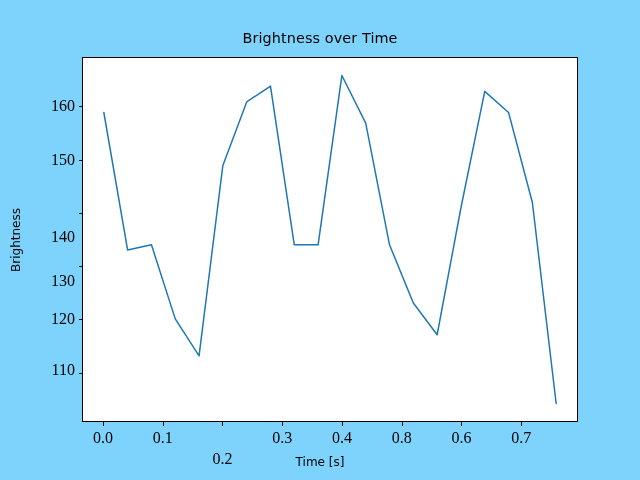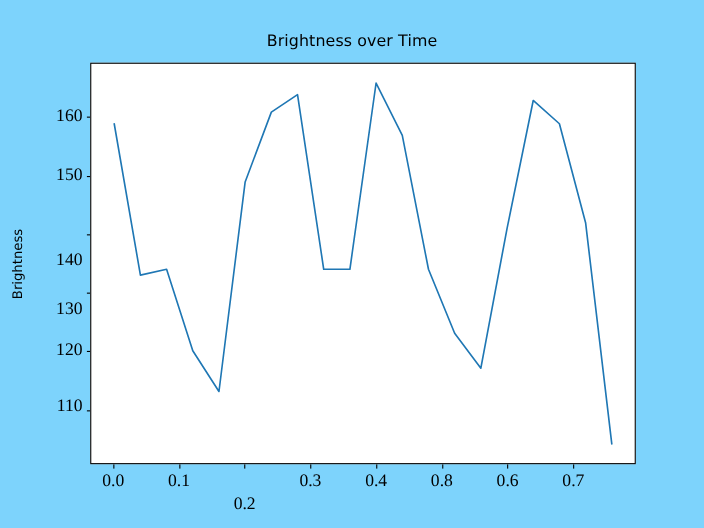--- a/index.html
+++ b/index.html
@@ -98,20 +98,21 @@
   }
 </style>
 </head>
 <body>
 
 <div id="figure">
 
   <div id="chart-title">Brightness over Time</div>
 
   <div id="ylabel">Brightness</div>
+  <div id="xlabel">Time [s]</div>
 
   <div id="ytick-labels">
       <div class="tick-label ytick-label" style="right: 565px; top: 370px;">110</div>
       <div class="tick-label ytick-label" style="right: 565px; top: 319.31px;">120</div>
       <div class="tick-label ytick-label" style="right: 565px; top: 281px;">130</div>
       <div class="tick-label ytick-label" style="right: 565px; top: 212.897px; margin-top: 24px;">140</div>
       <div class="tick-label ytick-label" style="right: 565px; top: 159.69px; text-align: center;">150</div>
       <div class="tick-label ytick-label" style="right: 565px; top: 106.483px;">160</div>
     </div>
   <div id="xtick-labels">

